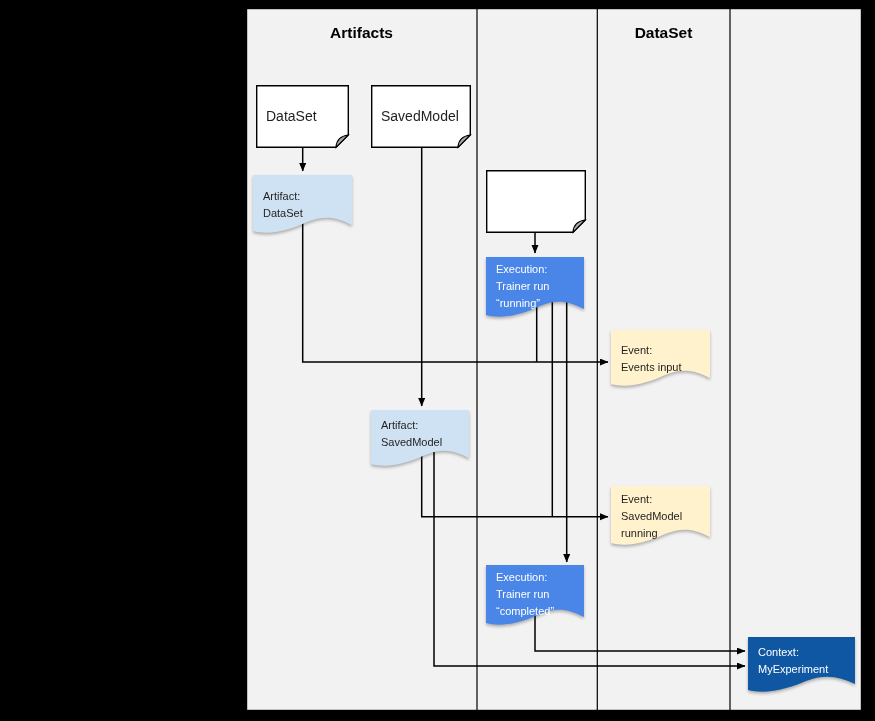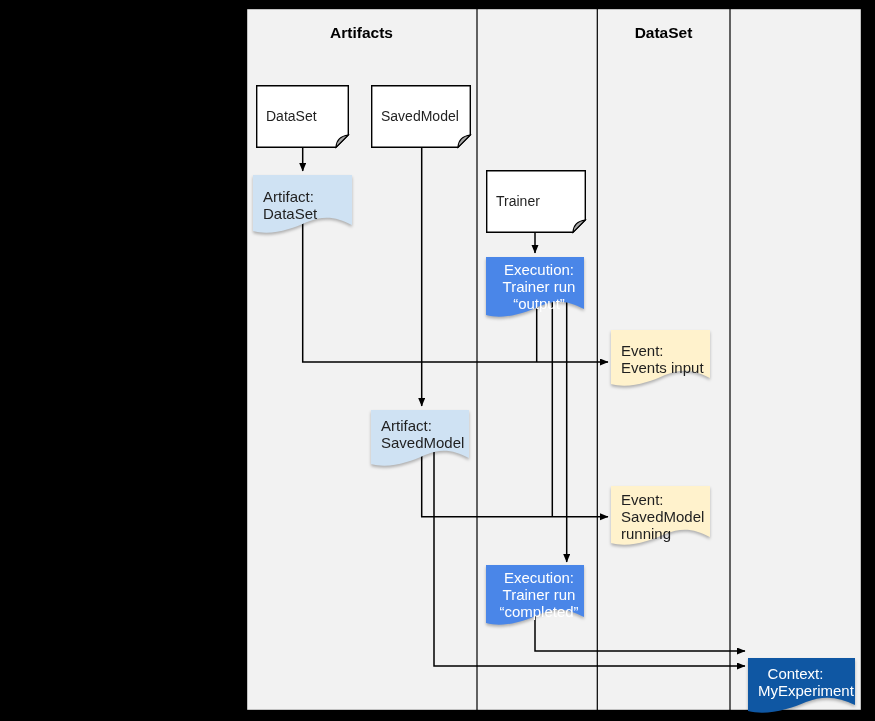--- a/index.html
+++ b/index.html
@@ -12,22 +12,22 @@
   .node{position:absolute;}
   .node svg.shape{position:absolute;left:0;top:0;overflow:visible;}
   .note-body{fill:#ffffff;stroke:#000;stroke-width:1.4;}
   .flap{fill:#a8a8a8;stroke:#000;stroke-width:1.1;}
   .doc{stroke:none;filter:drop-shadow(0 2px 1.5px rgba(0,0,0,0.28));}
   .doc.artifact{fill:#cfe2f3;}
   .doc.execution{fill:#4a86e8;}
   .doc.event{fill:#fff2cc;}
   .doc.context{fill:#0f57a3;}
   .label{position:absolute;left:10px;top:0;right:2px;display:flex;flex-direction:column;
-         font-size:15px;line-height:17px;color:#1f1f1f;}
-  .label.white{color:#ffffff;text-align:center;}
+         font-size:11px;line-height:17px;color:#1f1f1f;}
+  .label.white{color:#ffffff;}
   .label.single{height:63px;justify-content:center;font-size:14px;}
   .pt3{padding-top:4px;} .pt4{padding-top:5px;} .pt6{padding-top:7px;}
   .pt11{padding-top:12px;} .pt12{padding-top:13px;}
   .edge{stroke:#000;stroke-width:1.5;fill:none;}
   .grid{stroke:#000;stroke-width:1.2;fill:none;}
 </style>
 </head>
 <body>
 
 <div class="stage">
@@ -78,43 +78,40 @@
       <div class="label single">
         <span>SavedModel</span>
       </div>
     </div>
 
     <div class="node" style="left:240px;top:162px;width:100px;height:63px">
       <svg class="shape" width="100" height="63">
         <path class="note-body" d="M0.7,0.7 H99.3 V50 L87,62.3 H0.7 Z"></path>
         <path class="flap" d="M87,62.3 L99.3,50 Q87.5,51.5 87,62.3 Z"></path>
       </svg>
-      <div class="label single">
-        <span>Trainer</span>
-      </div>
     </div>
 
     <div class="node" style="left:7px;top:167px;width:99px;height:64px">
       <svg class="shape" width="99" height="64">
         <path class="doc artifact" d="M0,0 H99 V50 C84,42 71,40 54,47 C39,54 18,61 0,56 Z"></path>
       </svg>
       <div class="label pt12">
         <span>Artifact:</span>
         <span>DataSet</span>
       </div>
     </div>
 
     <div class="node" style="left:240px;top:249px;width:98px;height:66px">
       <svg class="shape" width="98" height="66">
         <path class="doc execution" d="M0,0 H98 V52 C83,44 70,42 54,49 C39,56 18,63 0,58 Z"></path>
       </svg>
       <div class="label white pt3">
         <span>Execution:</span>
         <span>Trainer run</span>
-        <span>“output”</span>
+        <span>“running”</span>
       </div>
     </div>
 
     <div class="node" style="left:365px;top:322px;width:99px;height:62px">
       <svg class="shape" width="99" height="62">
         <path class="doc event" d="M0,0 H99 V48 C84,40 71,38 54,45 C39,52 18,59 0,54 Z"></path>
       </svg>
       <div class="label pt11">
         <span>Event:</span>
         <span>Events input</span>
@@ -146,21 +143,21 @@
       <svg class="shape" width="98" height="66">
         <path class="doc execution" d="M0,0 H98 V52 C83,44 70,42 54,49 C39,56 18,63 0,58 Z"></path>
       </svg>
       <div class="label white pt3">
         <span>Execution:</span>
         <span>Trainer run</span>
         <span>“completed”</span>
       </div>
     </div>
 
-    <div class="node" style="left:502px;top:650px;width:87px;height:61px">
+    <div class="node" style="left:502px;top:629px;width:87px;height:61px">
       <svg class="shape" width="107" height="61">
         <path class="doc context" d="M0,0 H107 V47 C91,39 76,37 58,44 C42,51 19,58 0,53 Z"></path>
       </svg>
       <div class="label white pt6">
         <span>Context:</span>
         <span>MyExperiment</span>
       </div>
     </div>
 
   </div>

